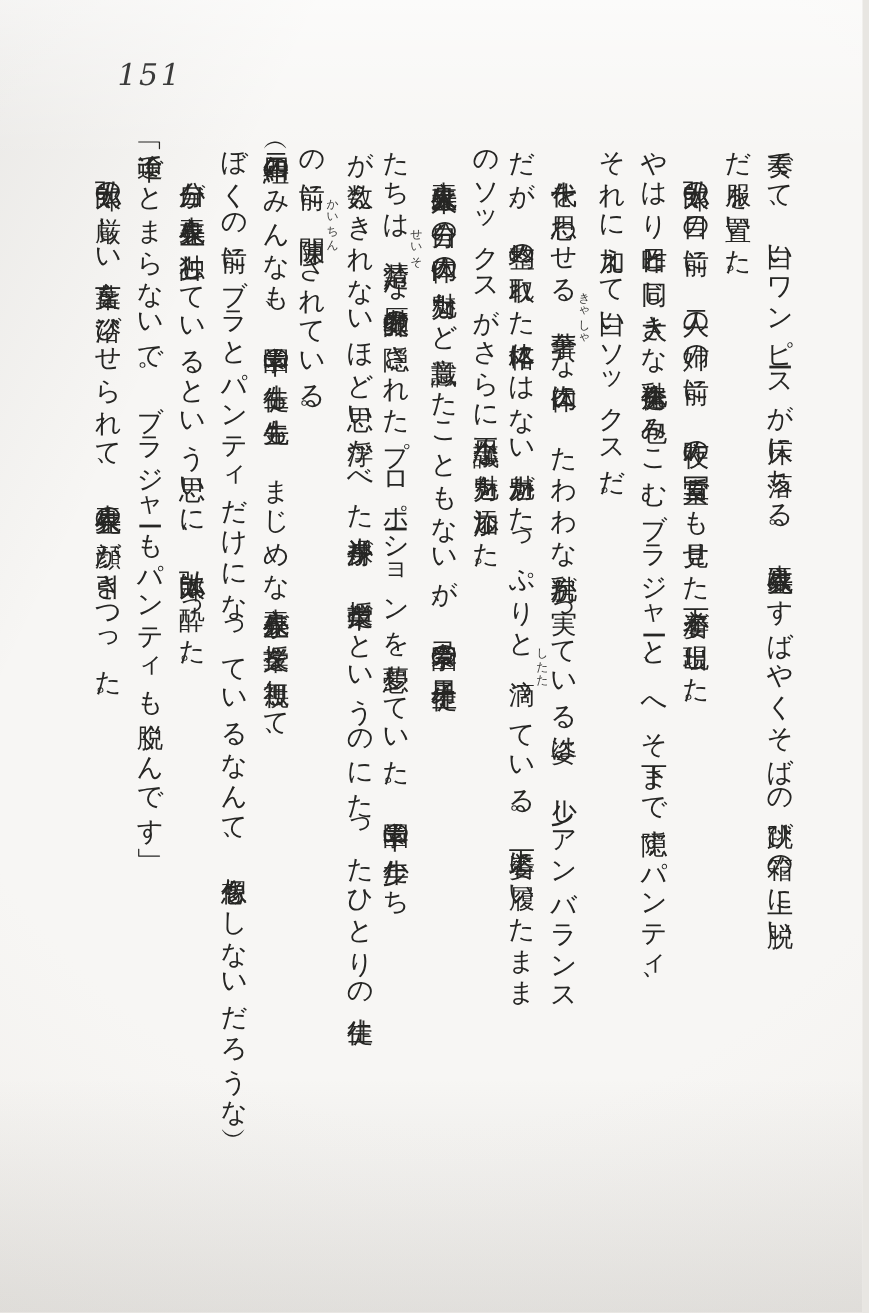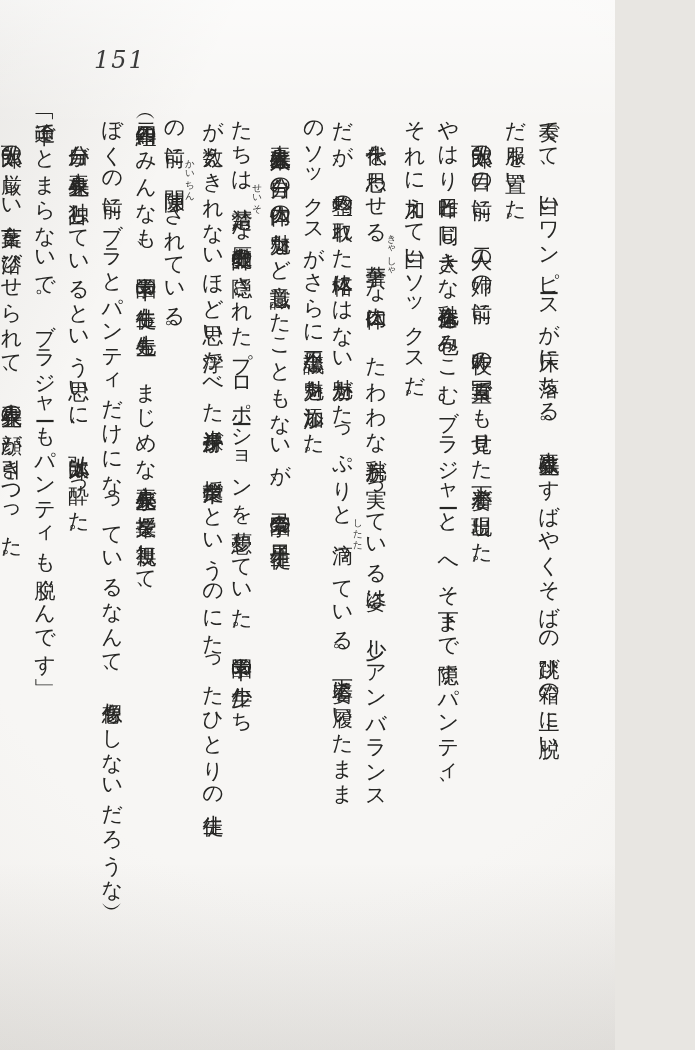--- a/index.html
+++ b/index.html
@@ -8,21 +8,21 @@
   }
   body {
     width: 695px;
     height: 1050px;
     overflow: hidden;
     background: #e8e6e2;
     font-family: "DejaVu Serif", "Liberation Serif", serif;
   }
   .page {
     position: relative;
-    width: 615px;
+    width: 690px;
     height: 1050px;
     overflow: hidden;
     background:
       radial-gradient(130% 95% at 52% 38%, #f7f6f4 50%, #f1efec 78%, #e6e3de 98%);
   }
   
   .page::before {
     content: "";
     position: absolute;
     inset: 0;

